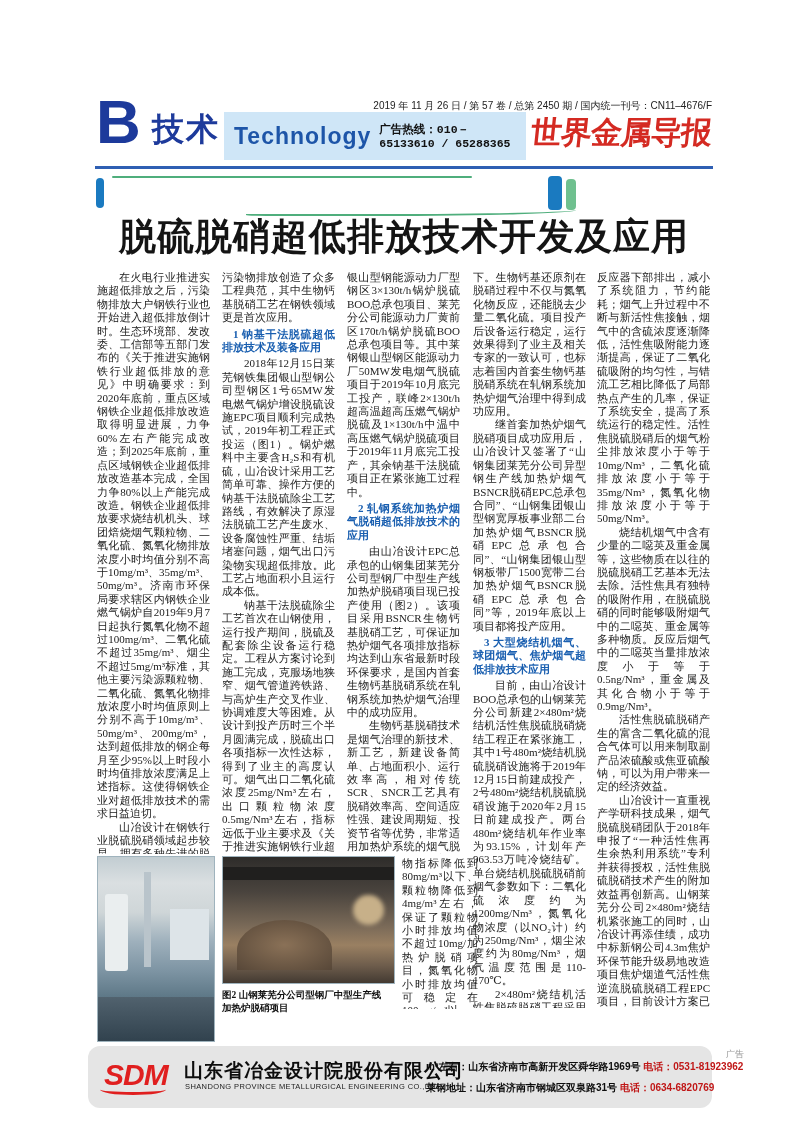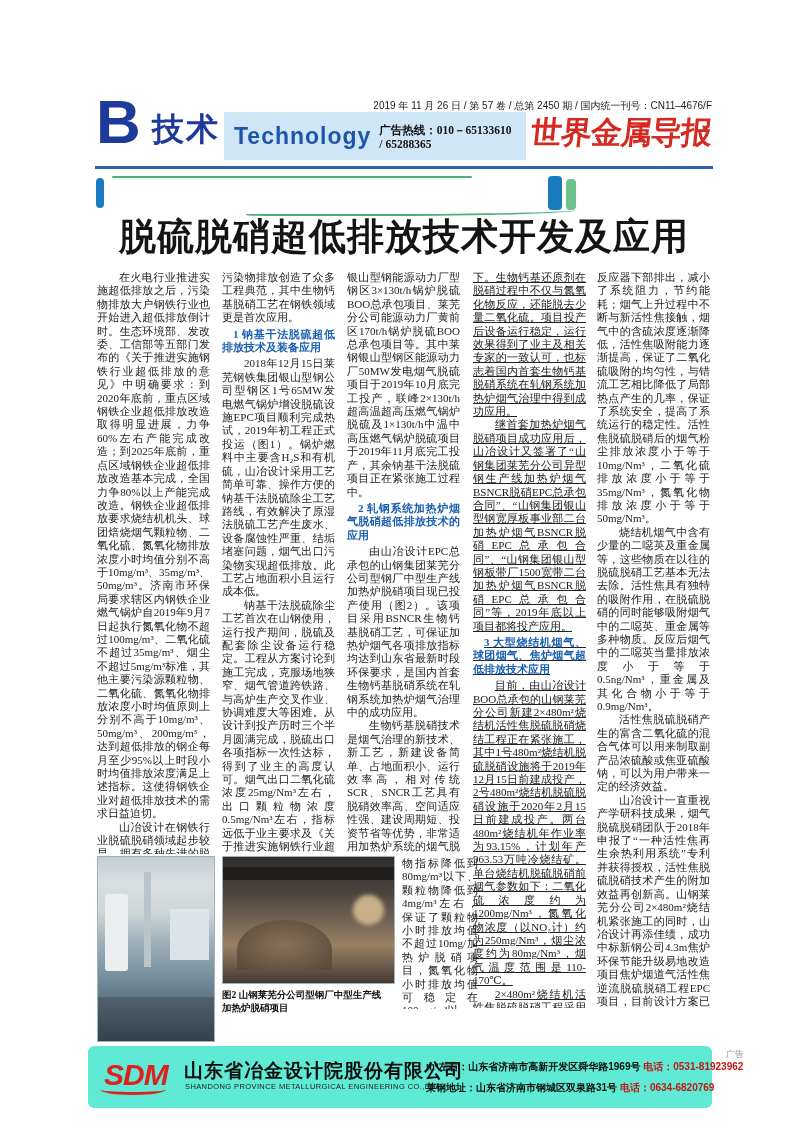--- a/index.html
+++ b/index.html
@@ -8,21 +8,21 @@
         box-shadow:2px 3px 6px rgba(0,0,0,.25);}
   
   .sec-letter{position:absolute;left:96px;top:92px;font-family:"Liberation Sans","DejaVu Sans",sans-serif;
         font-weight:bold;font-size:62px;line-height:60px;color:#1d3a9b;}
   .sec-name{position:absolute;left:152px;top:108px;font-family:"Liberation Sans",sans-serif;
         font-weight:bold;font-size:32px;color:#1d3a9b;letter-spacing:2px;}
   .tech-strip{position:absolute;left:224px;top:112px;width:302px;height:48px;background:#cfe6f7;
         display:flex;align-items:center;padding:0 10px;box-sizing:border-box;}
   .tech-word{font-family:"Liberation Sans",sans-serif;font-weight:bold;font-size:23px;color:#1d55a8;
         letter-spacing:1px;margin-right:8px;}
-  .hotline{font-family:Liberation Serif, serif;font-weight:bold;font-size:11.5px;color:#111;}
+  .hotline{font-family:Liberation Mono, monospace;font-weight:bold;font-size:11.5px;color:#111;}
   .dateline{position:absolute;left:350px;top:99px;width:362px;text-align:right;
         font-family:"Liberation Sans",sans-serif;font-size:10px;color:#222;}
   .brand{position:absolute;left:527px;top:112px;width:188px;text-align:center;
         font-weight:bold;font-size:31px;color:#d42a22;transform:skewX(-6deg);
         letter-spacing:-1px;white-space:nowrap;}
   .head-rule{position:absolute;left:95px;top:166px;width:618px;height:3px;background:#2f5fb3;}
   
   .banner{position:absolute;left:96px;top:176px;width:500px;height:36px;}
   .banner-bar{position:absolute;left:0;top:2px;width:8px;height:30px;background:#1a7ac0;border-radius:4px;}
   .banner-topline{position:absolute;left:16px;top:0;width:360px;height:2px;background:#4fae7c;border-radius:2px;}
@@ -34,21 +34,21 @@
   .banner-brk2{position:absolute;left:470px;top:3px;width:10px;height:31px;background:#6fc08f;border-radius:4px;}
   
   .headline{position:absolute;left:95px;top:212px;width:618px;text-align:center;
         font-weight:bold;font-size:37px;color:#141414;letter-spacing:1px;white-space:nowrap;}
   
   .col{position:absolute;top:271px;width:113px;overflow:hidden;text-align:justify;
         font-size:11px;line-height:13.4px;color:#212121;}
   .col.c0{left:97px;height:583px;}
   .col.c1{left:222px;height:583px;}
   .col.c2{left:347px;height:583px;}
-  .col.c3{left:473px;height:737px;text-decoration:underline;}
+  .col.c3{left:473px;height:737px;}
   .col.c4{left:597px;height:738px;font-family:Liberation Serif, serif;}
   .col-narrow{position:absolute;left:402px;top:857px;width:76px;height:152px;overflow:hidden;
         text-align:justify;font-size:11px;line-height:13.4px;color:#212121;}
   .blk{margin:0;}
   .blk.p{text-indent:2em;}
   .blk.pc{text-indent:0;}
   .blk.h{color:#1a5fb0;font-weight:bold;text-indent:1em;margin:3px 0;}
   
   .figure{position:absolute;}
   .fig1{left:97px;top:856px;width:118px;}
@@ -61,22 +61,22 @@
   .ph1-stack{left:40%;top:8%;width:6%;height:52%;background:#b9c4cb;}
   .ph1-bldg{right:4%;top:28%;width:34%;height:28%;background:#dde4e8;}
   .ph1-pipes{left:0;bottom:0;width:100%;height:24%;background:linear-gradient(#51626e,#31424e);}
   .ph2-beam{left:0;top:8%;width:100%;height:10%;background:#201f1e;}
   .ph2-machine{left:8%;bottom:10%;width:56%;height:40%;background:radial-gradient(#8a7157,#574738);border-radius:50% 50% 0 0/60% 60% 0 0;}
   .ph2-glow{right:6%;top:30%;width:18%;height:24%;background:#c7b089;filter:blur(2px);border-radius:50%;}
   .caption{margin-top:5px;font-weight:bold;font-size:9.5px;line-height:13px;color:#111;}
   .fig1 .caption{text-align:center;}
   .fig2 .caption{text-align:left;}
   
-  .footer{position:absolute;left:88px;top:1046px;width:624px;height:62px;background:#5eead4;
-        border-radius:6px;}
+  .footer{position:absolute;left:88px;top:1046px;width:624px;height:62px;background:#e5e5e5;
+        border-radius:12px;}
   .sdm{position:absolute;left:16px;top:12px;font-family:"Liberation Sans",sans-serif;
         font-weight:bold;font-style:italic;font-size:30px;color:#e01f1f;letter-spacing:-1px;}
   .sdm-swoosh{position:absolute;left:12px;top:38px;width:66px;height:8px;
         border-bottom:3px solid #e01f1f;border-radius:0 0 50% 50%;}
   .company-cn{position:absolute;left:96px;top:12px;font-weight:bold;font-size:19px;color:#0d0d0d;
         font-family:"Liberation Sans",sans-serif;letter-spacing:1px;white-space:nowrap;}
   .company-en{position:absolute;left:97px;top:36px;font-family:"Liberation Sans",sans-serif;
         font-size:7.5px;color:#222;letter-spacing:.4px;white-space:nowrap;}
   .addr{position:absolute;left:338px;top:10px;width:278px;font-family:"Liberation Sans",sans-serif;
         font-size:10px;line-height:21px;color:#0d0d0d;font-weight:bold;white-space:nowrap;}

